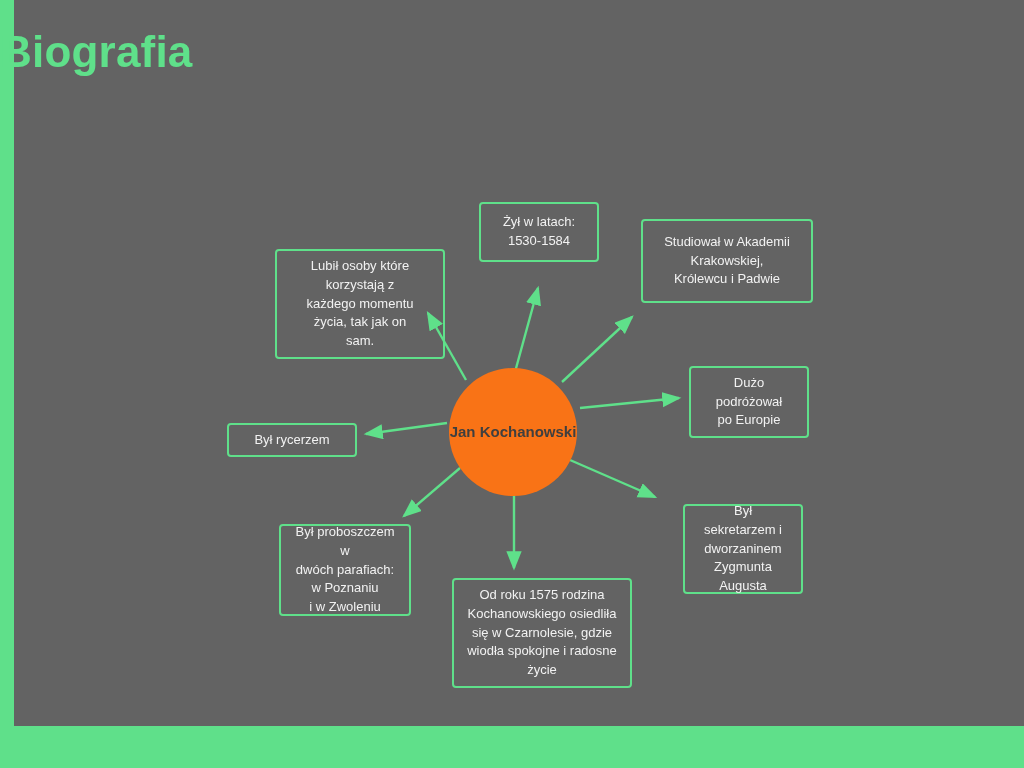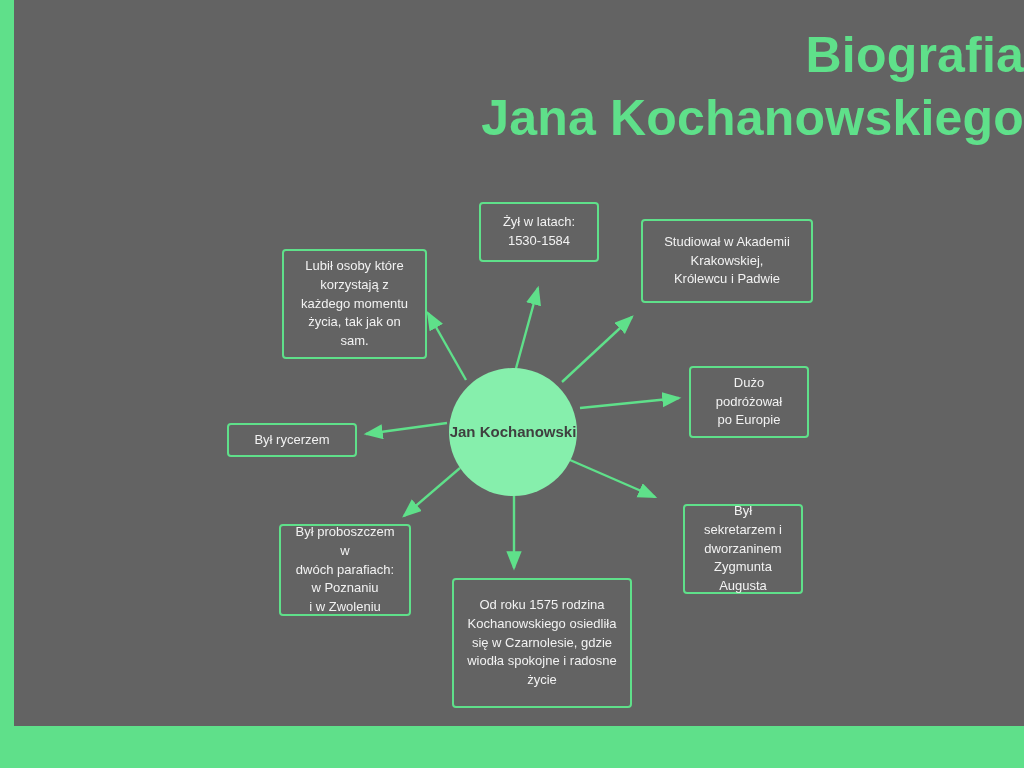--- a/index.html
+++ b/index.html
@@ -34,38 +34,38 @@
     bottom: 0;
     width: 1024px;
     height: 42px;
     background: #5fe08a;
   }
   .title {
     position: absolute;
     left: 0;
     top: 24px;
     width: 1024px;
-    text-align: right;
+    text-align: left;
     color: #5fe08a;
-    font-size: 50px;
+    font-size: 44px;
     font-weight: bold;
     line-height: 1.25;
     letter-spacing: 0.2px;
   }
   .title .line2 {
     display: block;
   }
   .center-node {
     position: absolute;
     left: 449px;
     top: 368px;
     width: 128px;
     height: 128px;
     border-radius: 50%;
-    background: #86efac;
+    background: #f97316;
     color: #3f3f3f;
     font-size: 15px;
     font-weight: bold;
     line-height: 1.35;
     display: flex;
     align-items: center;
     justify-content: center;
     text-align: center;
     box-sizing: border-box;
   }
@@ -80,47 +80,46 @@
     align-items: center;
     justify-content: center;
     text-align: center;
     padding: 6px 12px;
     box-sizing: border-box;
     white-space: pre-line;
   }
   
   #node-lata      { left: 479px; top: 202px; width: 120px; height: 60px; }
   #node-studia    { left: 641px; top: 219px; width: 172px; height: 84px; }
-  #node-lubil     { left: 282px; top: 249px; width: 145px; height: 110px; }
+  #node-lubil     { left: 275px; top: 249px; width: 170px; height: 110px; }
   #node-podroze   { left: 689px; top: 366px; width: 120px; height: 72px; }
   #node-rycerz    { left: 227px; top: 423px; width: 130px; height: 34px; }
   #node-sekretarz { left: 683px; top: 504px; width: 120px; height: 90px; }
   #node-proboszcz { left: 279px; top: 524px; width: 132px; height: 92px; }
-  #node-rodzina   { left: 452px; top: 578px; width: 180px; height: 130px; }
+  #node-rodzina   { left: 452px; top: 578px; width: 180px; height: 110px; }
 
   svg.arrows {
     position: absolute;
     left: 0;
     top: 0;
     width: 1024px;
     height: 768px;
     pointer-events: none;
   }
 </style>
 </head>
 <body>
 
 <div id="slide">
 
   <div class="bar-left"></div>
   <div class="bar-bottom"></div>
 
   <div class="title">
     <span>Biografia</span>
-    <span class="line2">Jana Kochanowskiego</span>
   </div>
 
   <svg class="arrows" viewBox="0 0 1024 768">
     <defs>
       <marker id="ah" markerWidth="9" markerHeight="9" refX="7" refY="3.2" orient="auto">
         <path d="M0,0 L8,3.2 L0,6.4 z" fill="#5fe08a"></path>
       </marker>
     </defs>
     <g stroke="#5fe08a" stroke-width="2.4" fill="none" marker-end="url(#ah)">
 

